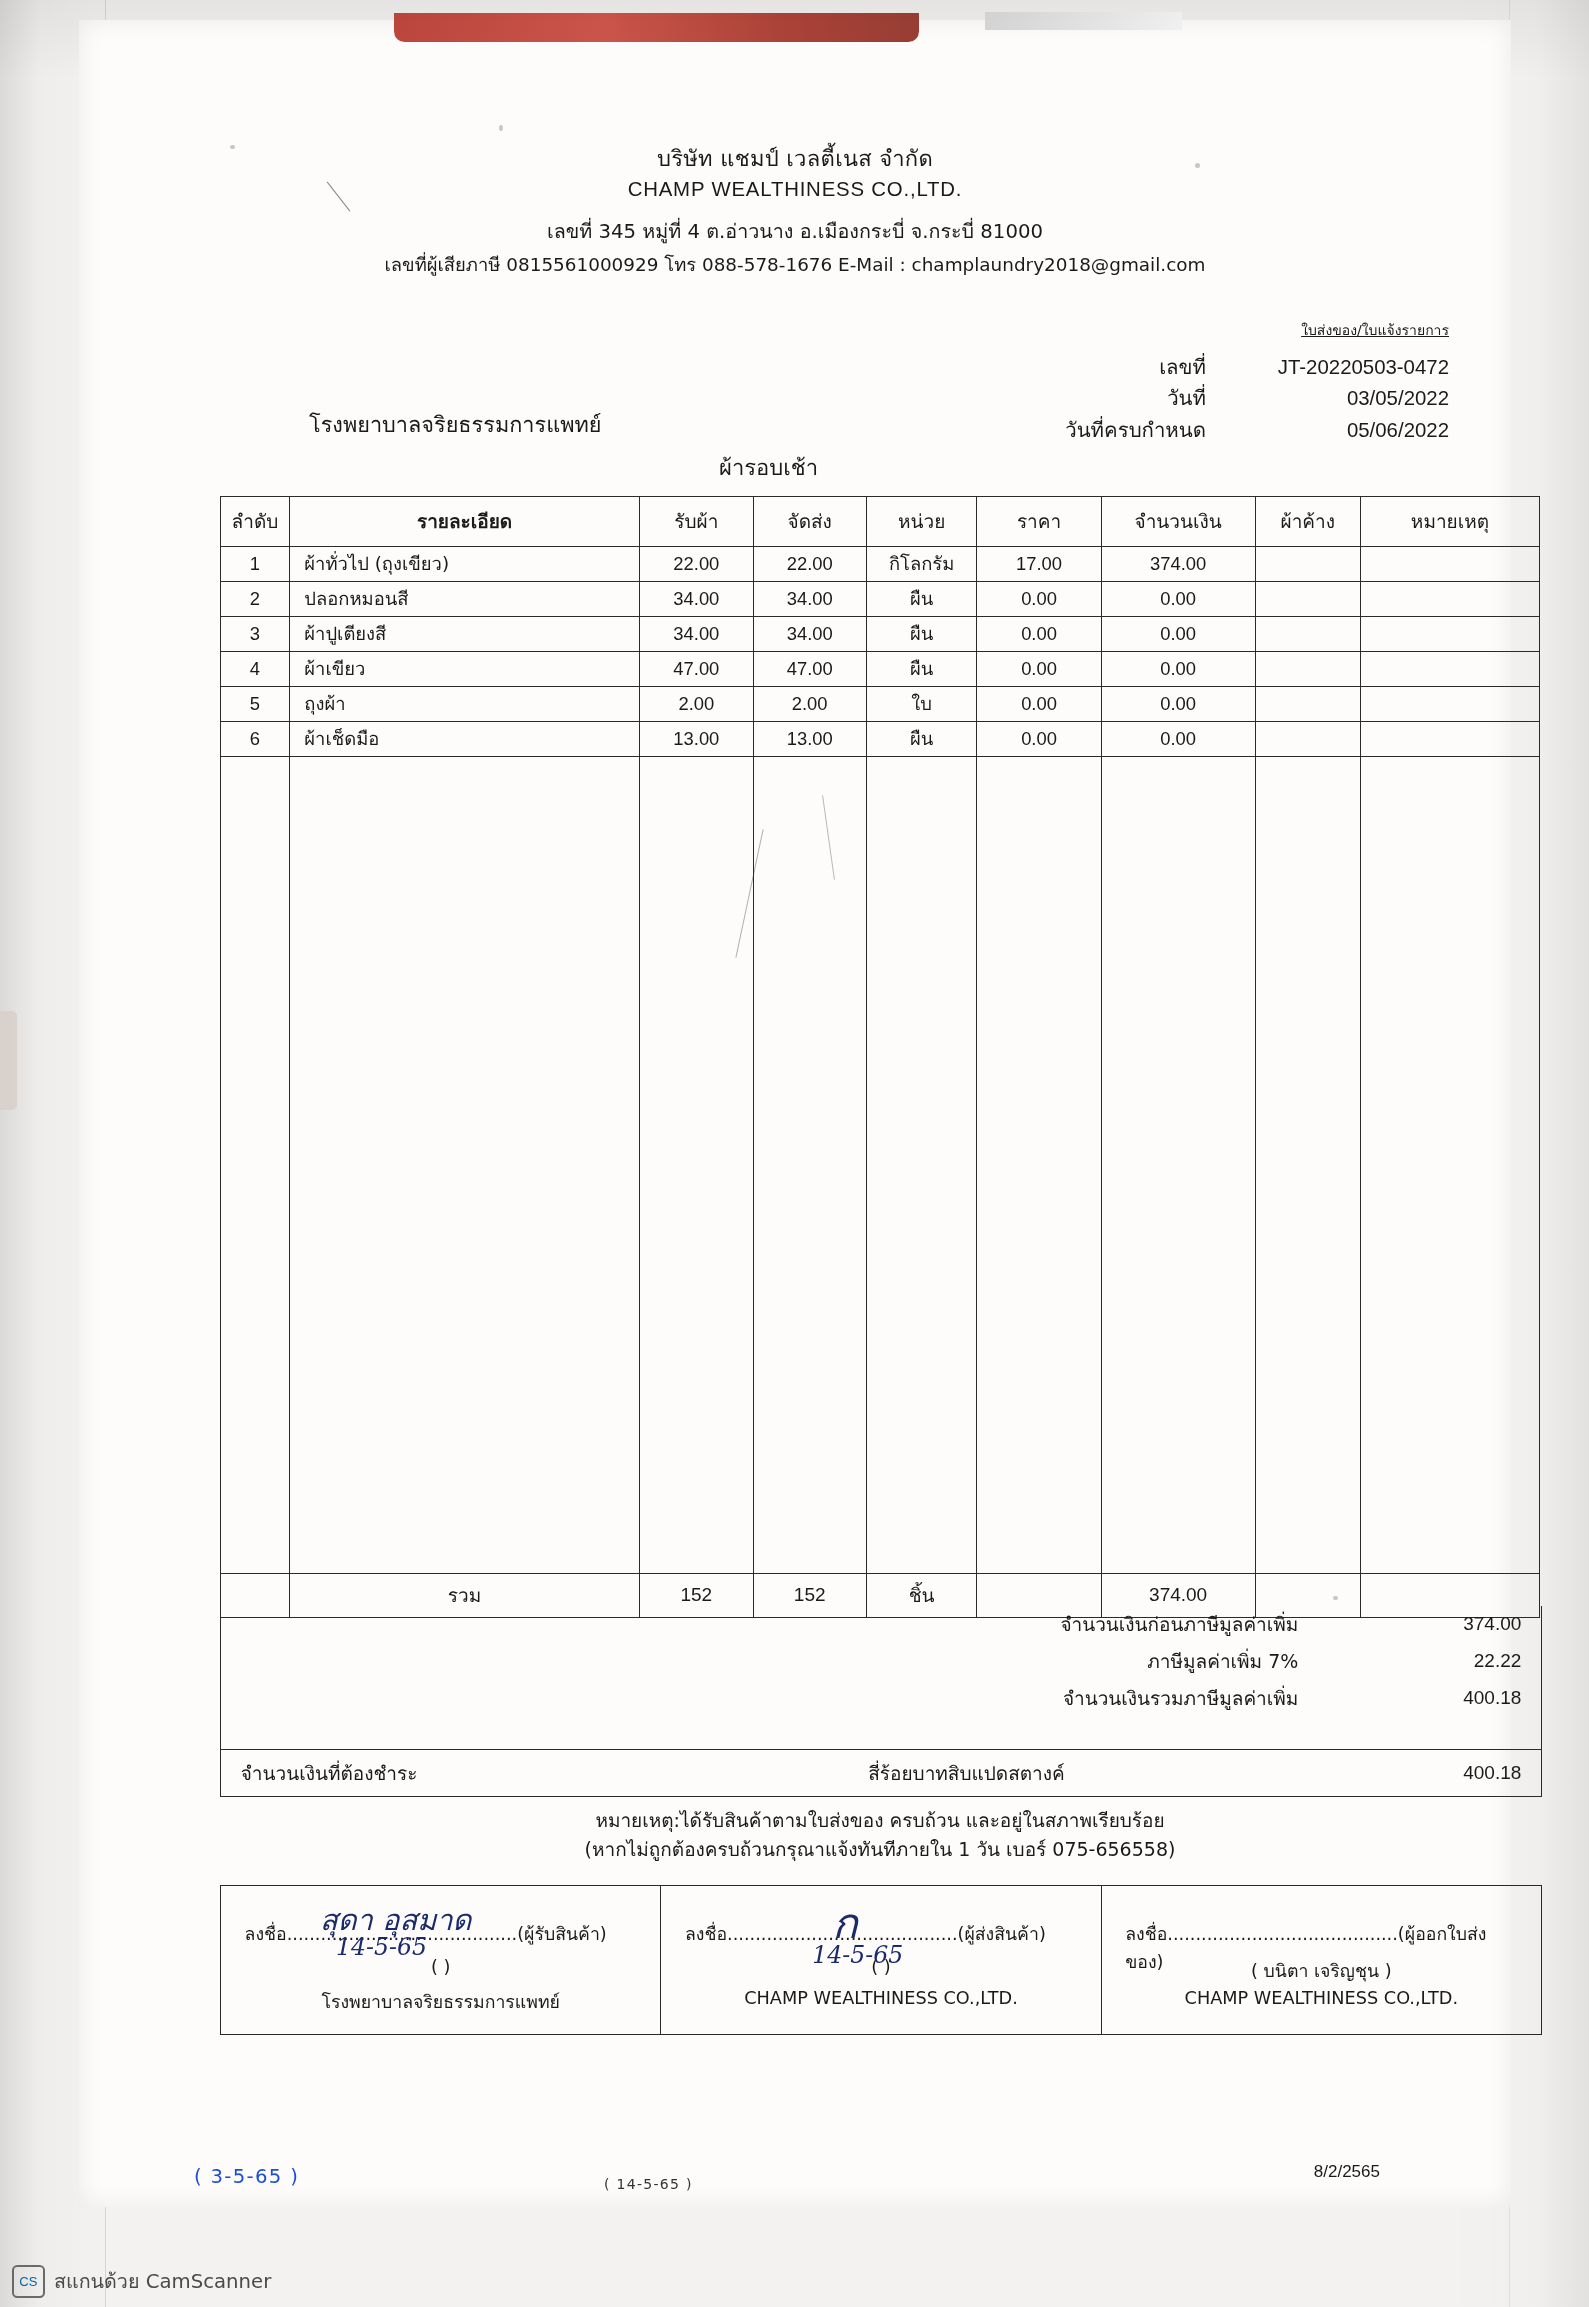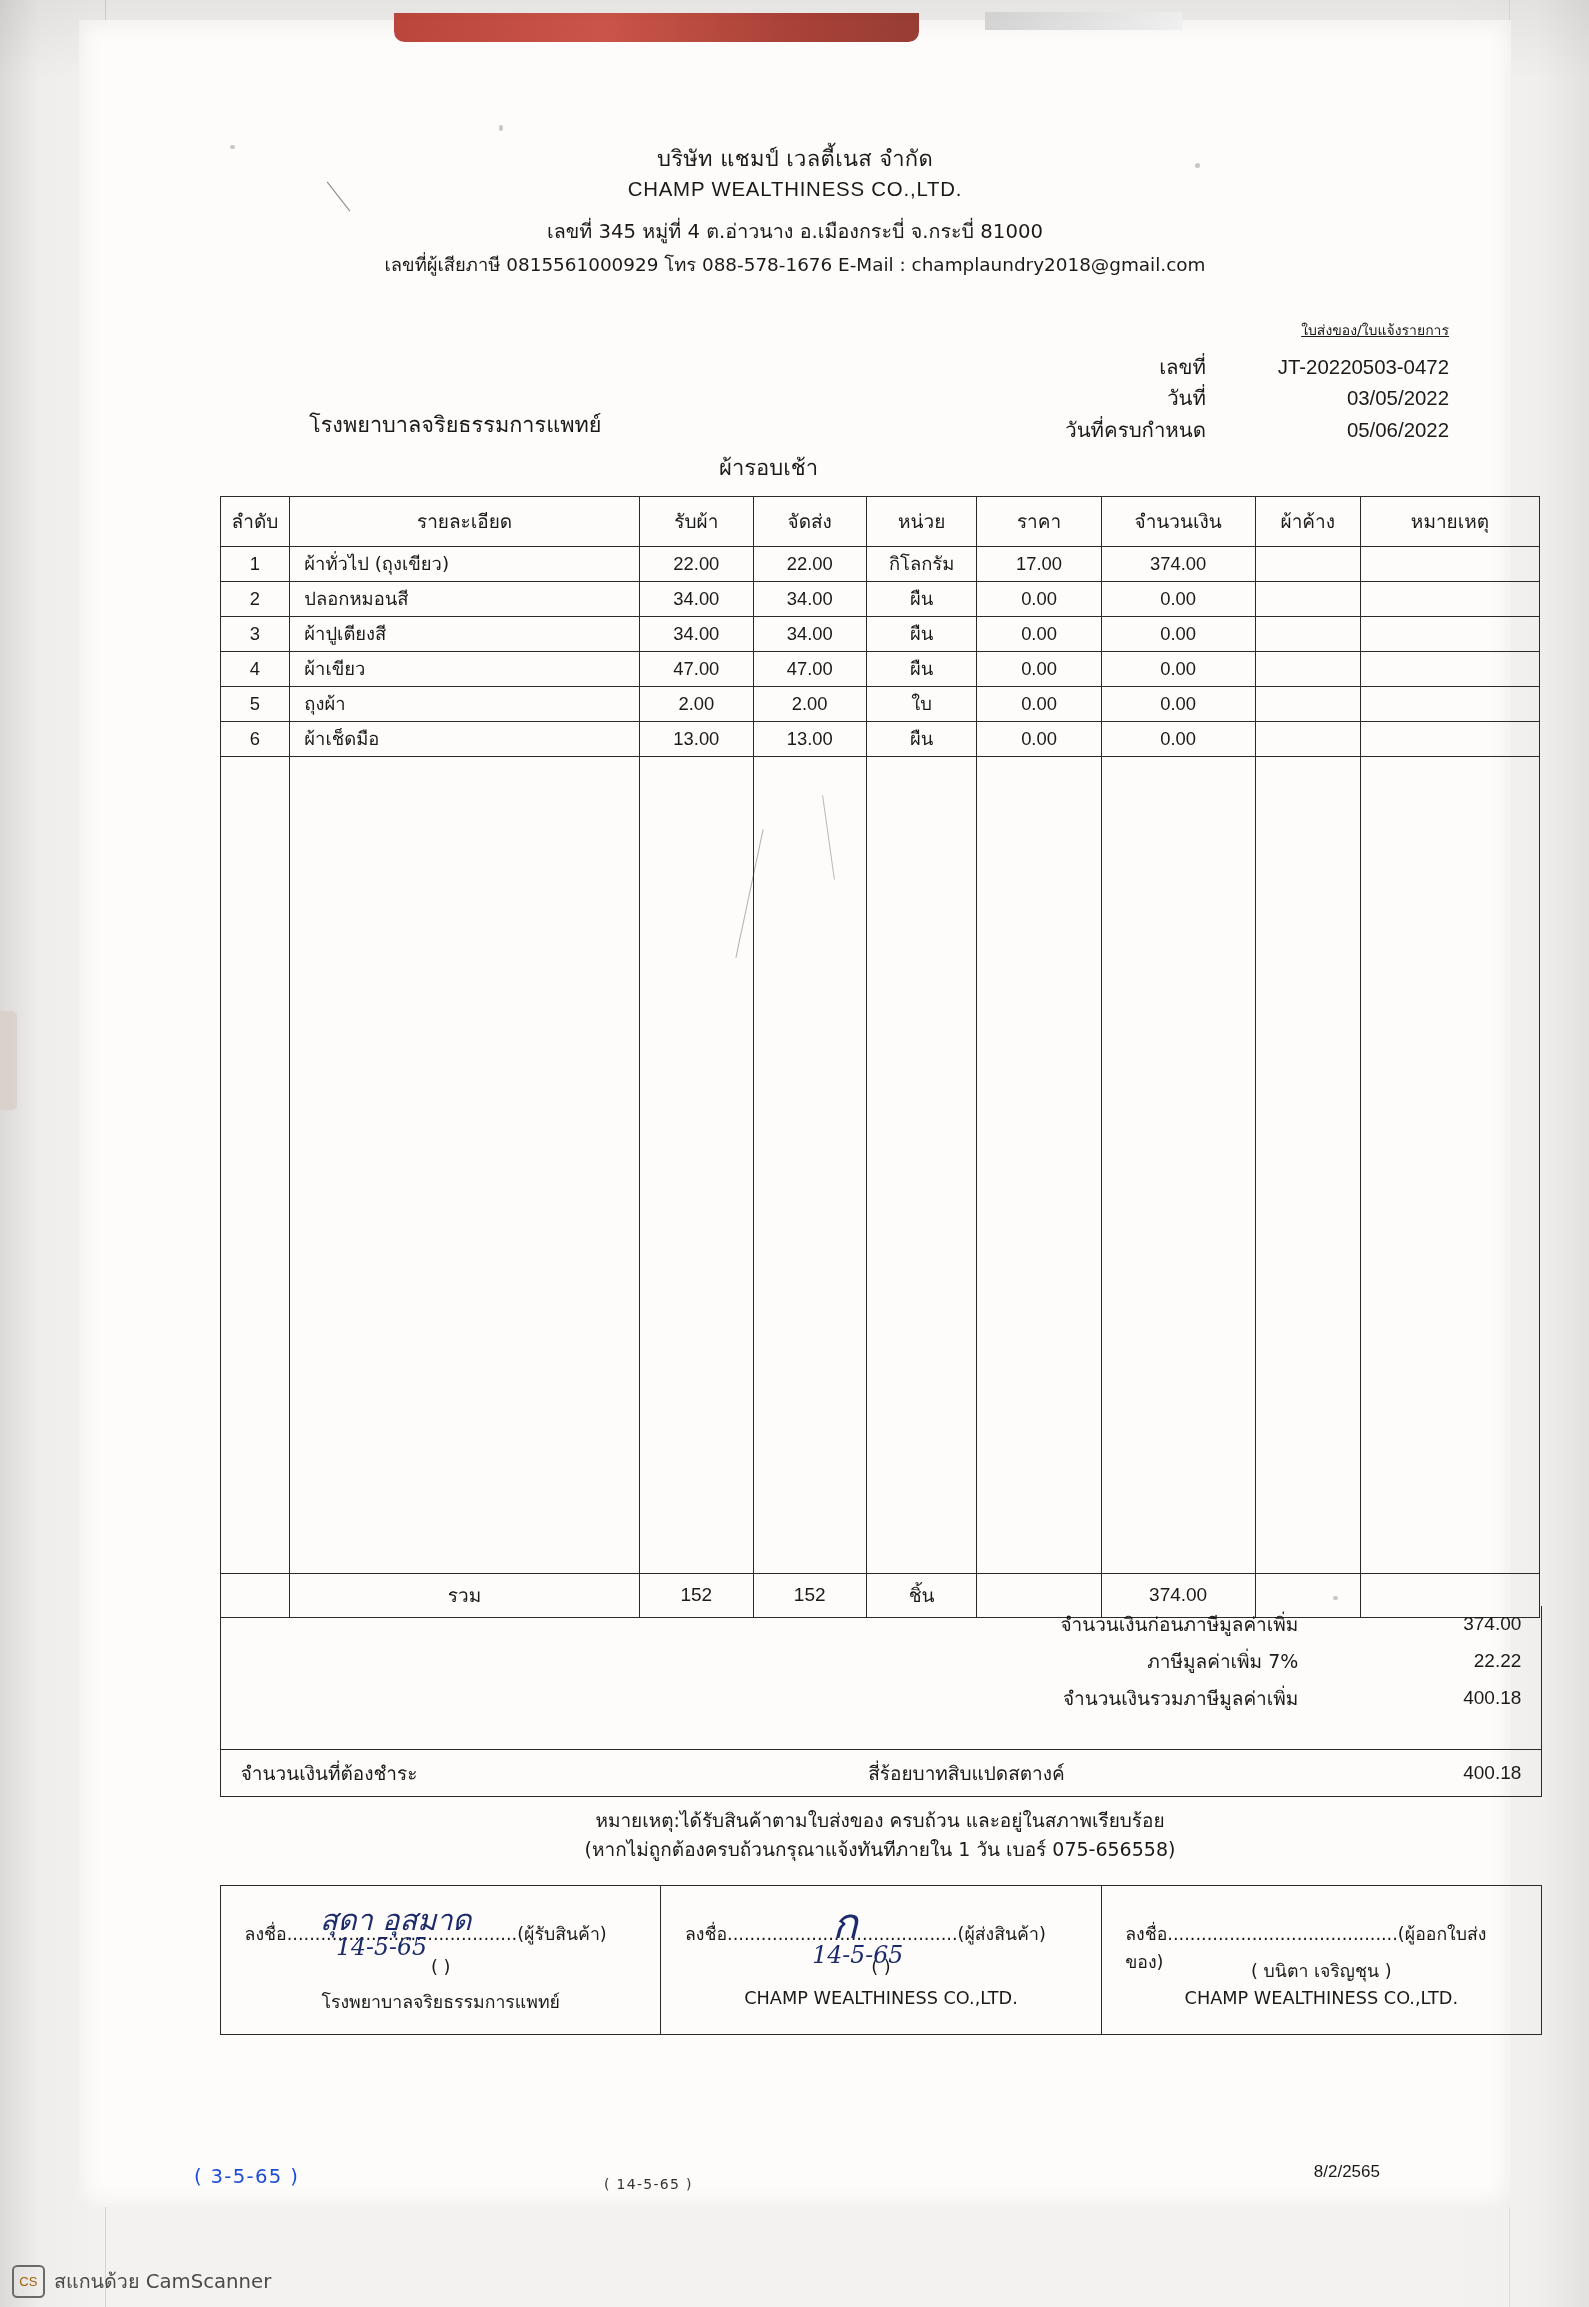--- a/index.html
+++ b/index.html
@@ -138,21 +138,21 @@
   .btm-c{position:absolute;left:525px;bottom:14.4px;font-size:14px;color:#333;letter-spacing:1.3px;}
   .btm-r{position:absolute;right:131px;bottom:25px;font-size:17px;font-family:"Liberation Sans",sans-serif;}
 
   .camscan{
     position:absolute;left:11.8px;bottom:9.2px;display:flex;align-items:center;gap:9.2px;
     font-size:19.7px;color:#4a4a4a;
   }
   .cs-badge{
     width:29px;height:29px;border:2px solid #6a6a6a;border-radius:5.3px;
     display:flex;align-items:center;justify-content:center;
-    font-size:13px;font-family:"Liberation Sans",sans-serif;color:#a16207;
+    font-size:13px;font-family:"Liberation Sans",sans-serif;color:#0369a1;
   }
   .punch{
     position:absolute;left:0;top:1011px;width:17px;height:99px;background:#d8cfc9;opacity:.85;border-radius:0 5.3px 5.3px 0;
   }
   .edge-line{position:absolute;left:105px;top:0;width:1.3px;height:2307px;background:rgba(0,0,0,.12);}
   .edge-line2{position:absolute;right:79px;top:0;width:1.3px;height:2307px;background:rgba(0,0,0,.08);}
   .speck{position:absolute;background:#9a9a9a;border-radius:50%;opacity:.55;}
   .diag{position:absolute;border-left:1.3px solid #555;opacity:.7;}
 </style>
 </head>
@@ -206,21 +206,21 @@
     </div>
   </div>
 
   <div class="customer">โรงพยาบาลจริยธรรมการแพทย์</div>
   <div class="subnote">ผ้ารอบเช้า</div>
 
   <table class="main">
     <thead>
       <tr>
         <th class="c-no">ลำดับ</th>
-        <th class="c-desc" style="text-align:center;padding-left:0 !important;">รายละเอียด</th>
+        <th class="c-desc" style="text-align:center;padding-left:0 !important;font-weight:bold;">รายละเอียด</th>
         <th class="c-rec">รับผ้า</th>
         <th class="c-send">จัดส่ง</th>
         <th class="c-unit">หน่วย</th>
         <th class="c-price">ราคา</th>
         <th class="c-amt">จำนวนเงิน</th>
         <th class="c-owe">ผ้าค้าง</th>
         <th class="c-note">หมายเหตุ</th>
       </tr>
     </thead>
     <tbody>

